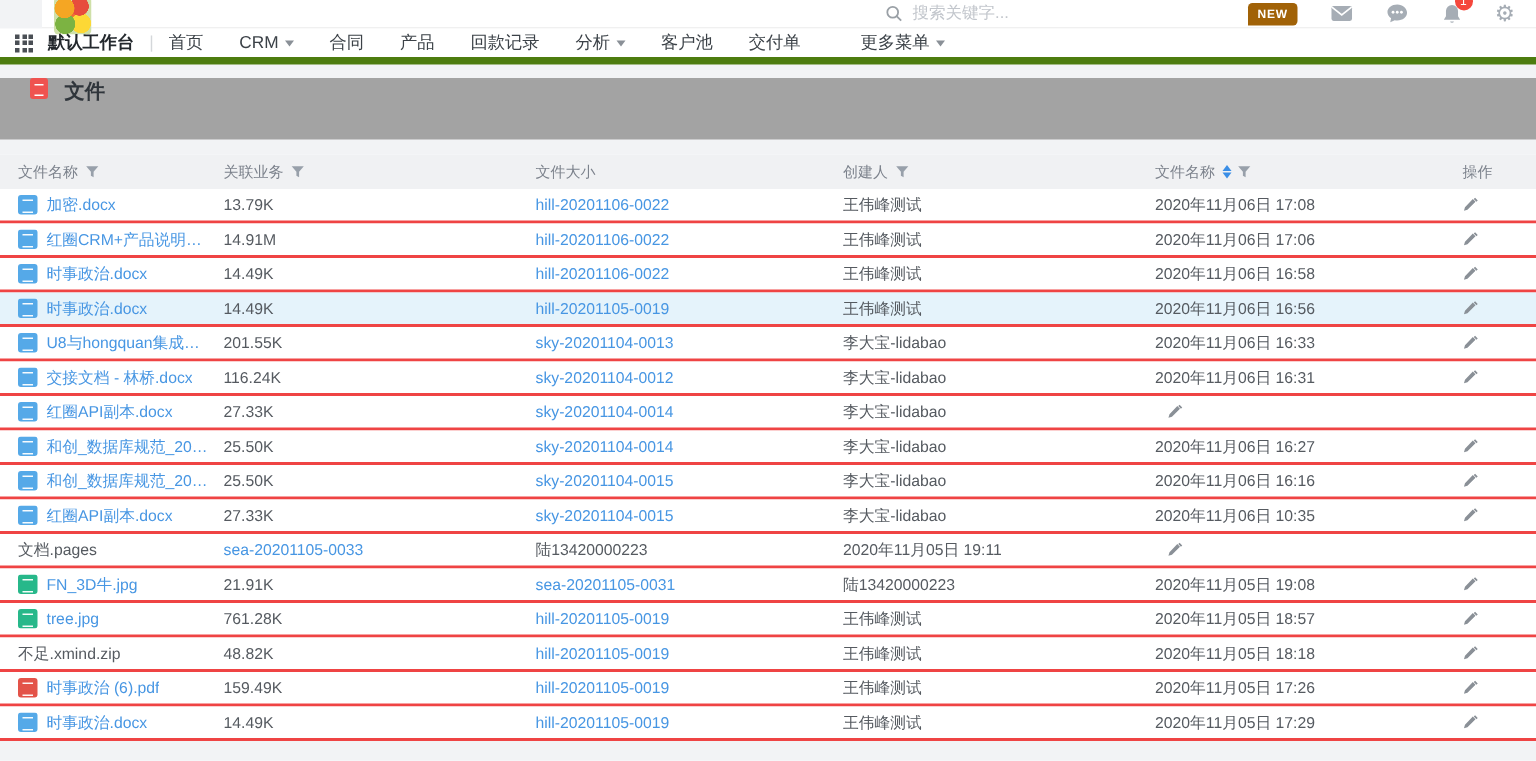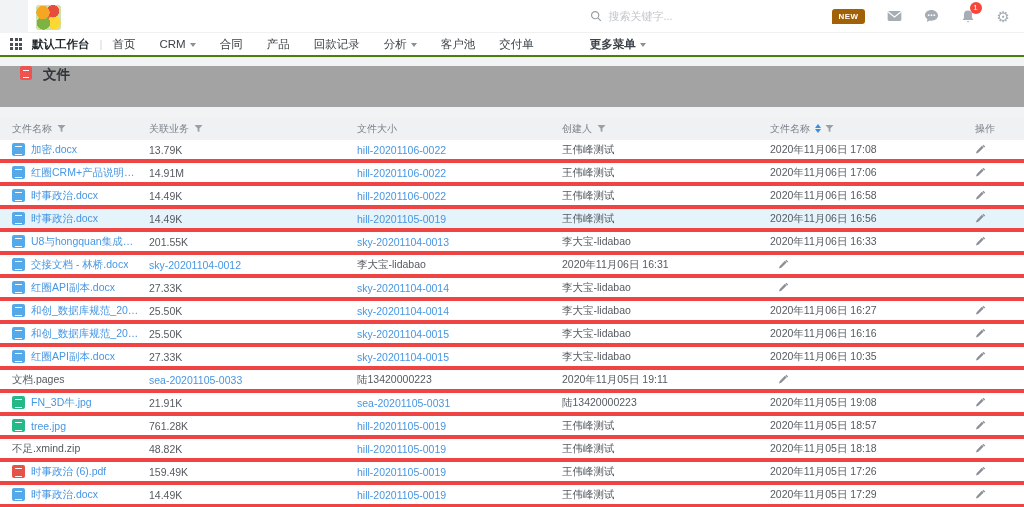--- a/index.html
+++ b/index.html
@@ -1,20 +1,20 @@
 <!DOCTYPE html>
 <html><head>
 <meta charset="utf-8">
 <style>
   * { margin:0; padding:0; box-sizing:border-box; }
   html,body { width:1024px; height:507px; overflow:hidden;
     font-family:"Liberation Sans","DejaVu Sans",sans-serif; background:#f2f3f5; }
 
   
-  .topbar { height:33px; background:#fff; display:flex; align-items:center;
+  .topbar { height:19px; background:#fff; display:flex; align-items:center;
     padding:0 14px 0 8px; border-bottom:1px solid #f0f0f0;margin-left:28px; }
   .logo { width:25px; height:25px; border-radius:3px; margin-top:2px;
     background:
       radial-gradient(circle at 28% 30%, #f5a623 0 26%, transparent 27%),
       radial-gradient(circle at 68% 25%, #e74c3c 0 24%, transparent 25%),
       radial-gradient(circle at 30% 72%, #7cb342 0 26%, transparent 27%),
       radial-gradient(circle at 72% 70%, #fdd835 0 26%, transparent 27%),
       radial-gradient(circle at 50% 50%, #ef6c35 0 30%, transparent 31%),
       #cfe0a8; }
   .spacer { flex:1; }
@@ -27,49 +27,49 @@
   .tb-icon { position:relative; margin-left:22px; display:flex; align-items:center;
     color:#a6adb5; cursor:pointer; }
   .tb-icon svg { display:block; }
   .bell-badge { position:absolute; top:-7px; right:-7px; background:#f5473c; color:#fff;
     font-size:8px; min-width:12px; height:12px; line-height:12px; border-radius:7px;
     text-align:center; padding:0 2px; }
   .gear-glyph { font-size:15px; color:#a6adb5; line-height:1; }
 
   
   .navbar { height:24px; background:#fff; display:flex; align-items:center;
-    padding:0 10px; border-bottom:2px solid #4d7c0f; font-size:11.5px; color:#3c4248; }
+    padding:0 10px; border-bottom:5px solid #4d7c0f; font-size:11.5px; color:#3c4248; }
   .grid-icon { display:grid; grid-template-columns:repeat(3,3px); gap:1.5px; margin-right:10px; cursor:pointer; }
   .grid-icon i { width:3px; height:3px; background:#4a4f55; }
   .workspace { font-weight:bold; color:#23282d; margin-right:10px; cursor:pointer; }
   .nav-divider { color:#d4d7da; margin-right:10px; }
   .nav-items { display:flex; align-items:center; }
   .nav-item { display:flex; align-items:center; gap:4px; margin-right:24px;
     color:#3c4248; cursor:pointer; white-space:nowrap; }
-  .nav-item:last-child { margin-left:32px;font-weight:bold; }
+  .nav-item:last-child { margin-left:16px; }
   .caret { width:0; height:0; border-left:3.5px solid transparent;
     border-right:3.5px solid transparent; border-top:4px solid #8a9097; margin-top:1px; }
 
   
   .title-bar { background:#a3a3a3; margin-top:9px; height:41px; display:flex;
     align-items:flex-start; padding:0 20px; }
   .title-icon { width:12px; height:14px; background:#ef5350; border-radius:2px;
     position:relative; margin-right:11px; }
   .title-icon::after { content:""; position:absolute; left:3px; top:4px; width:6px;
     height:6px; border-top:1.5px solid #fff; border-bottom:1.5px solid #fff; }
   .page-title { font-size:13.5px; color:#2f353b; font-weight:bold; }
 
   
   .table-card { background:#fff; margin-top:10px; }
   .thead, .trow { display:grid;
     grid-template-columns:137px 208px 205px 208px 197px 1fr;
     align-items:center; padding:0 12px; height:23px; }
   .thead { background:#f0f1f3; font-size:10px; color:#7c828c; }
   .th { display:flex; align-items:center; gap:5px; }
-  .trow { border-bottom:4px solid #ef4444; font-size:10.5px; color:#555a60;
+  .trow { border-bottom:2px solid #ef4444; font-size:10.5px; color:#555a60;
     background:#fff; }
   .trow.hl { background:#e5f3fb; }
   .cell-name { display:flex; align-items:center; gap:6px; overflow:hidden; padding-right:10px; }
   .file-icon { width:13px; height:13px; border-radius:2px; flex:0 0 13px; position:relative; }
   .file-icon::after { content:""; position:absolute; left:3px; top:3px; width:7px; height:7px;
     border-top:1px solid rgba(255,255,255,.95); border-bottom:1px solid rgba(255,255,255,.95); }
   .file-icon.docx, .file-icon.doc { background:#55a9e8; }
   .file-icon.image { background:#27b88a; }
   .file-icon.pdf { background:#e35349; }
   .fname { white-space:nowrap; overflow:hidden; text-overflow:ellipsis; color:#555a60; }
@@ -328,20 +328,21 @@
             </svg>
       </span>
     </div>
   </div>
 
   <div class="trow">
     <div class="cell-name">
       <span class="file-icon docx"></span>
       <span class="fname link">交接文档 - 林桥.docx</span>
     </div>
+    <div class="fsize">116.24K</div>
     <div class="fbiz link">sky-20201104-0012</div>
     <div class="fcreator">李大宝-lidabao</div>
     <div class="ftime">2020年11月06日 16:31</div>
     <div class="cell-action">
       <span class="edit-btn">
         <svg width="11" height="11" viewBox="0 0 16 16">
               <path d="M12.2 1.2l2.6 2.6-1.3 1.3-2.6-2.6zM10 2.4l2.6 2.6-7.8 7.8-3.4 1 1-3.4z" fill="#8a9097"></path>
             </svg>
       </span>
     </div>

